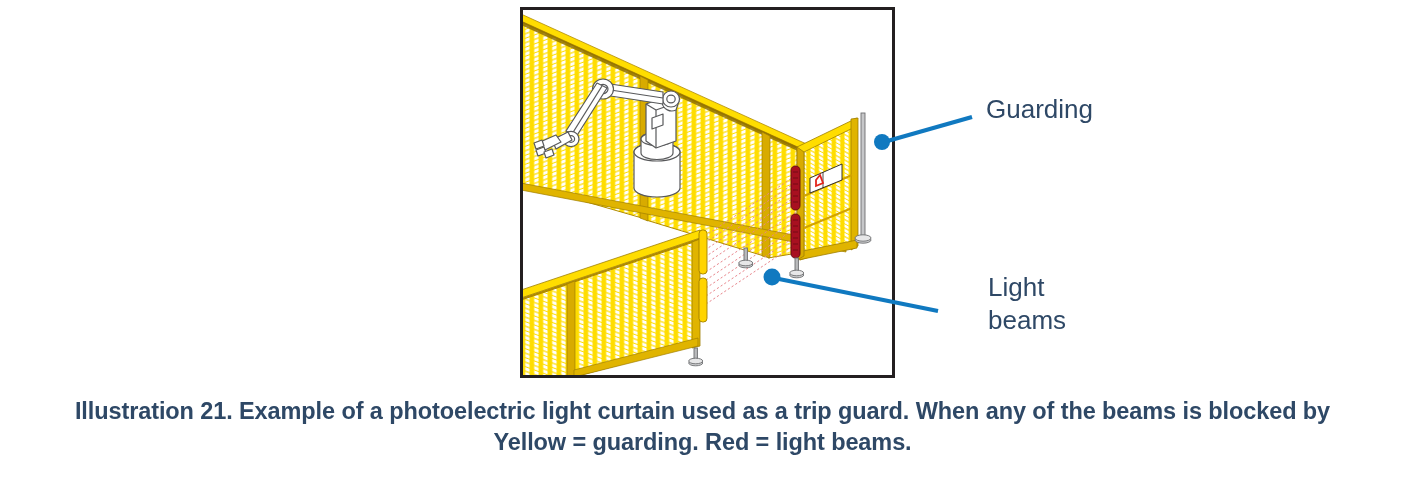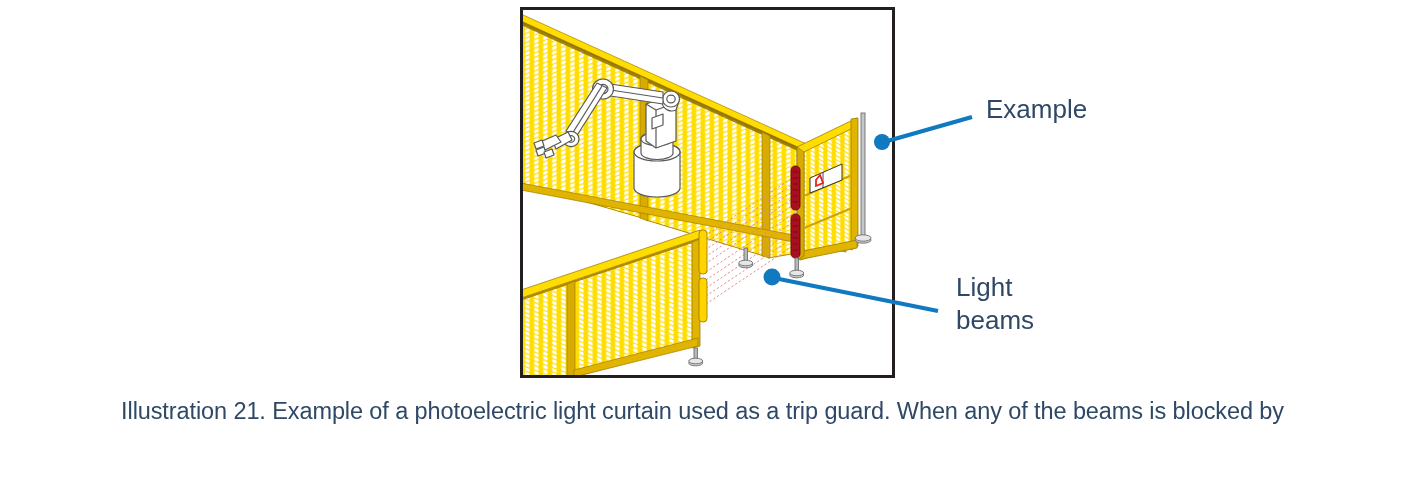--- a/index.html
+++ b/index.html
@@ -36,36 +36,37 @@
     position: absolute;
     left: 0;
     top: 396px;
     width: 1405px;
     text-align: center;
     color: #2e4866;
     font-family: "Liberation Sans", sans-serif;
     font-size: 23.5px;
     line-height: 31px;
     letter-spacing: -0.1px;
+    font-weight: bold;
   }
   .caption-line {
     display: block;
     white-space: nowrap;
   }
 
   .callout-label {
     position: absolute;
     color: #2e4866;
     font-family: "Liberation Sans", sans-serif;
     font-size: 26px;
     line-height: 33px;
     white-space: pre-line;
   }
   #label-guarding { left: 986px; top: 93px; }
-  #label-light-beams { left: 956px; top: 271px; }
+  #label-light-beams { left: 988px; top: 271px; }
 </style>
 </head>
 <body>
 
 <div id="figure-root">
 
   <svg id="scene-svg" viewBox="0 0 1405 501">
     <defs>
 
       <pattern id="meshRear" width="9" height="9" patternUnits="userSpaceOnUse" patternTransform="skewY(-20)">
@@ -278,22 +279,23 @@
     <g>
       <line x1="884" y1="142" x2="972" y2="117" stroke="#1079c0" stroke-width="4.2"></line>
       <circle cx="882" cy="142" r="8" fill="#1079c0"></circle>
     </g>
     <g>
       <line x1="774" y1="278" x2="938" y2="311" stroke="#1079c0" stroke-width="4.2"></line>
       <circle cx="772" cy="277" r="8.5" fill="#1079c0"></circle>
     </g>
   </svg>
 
-  <div class="callout-label" id="label-guarding">Example</div>
+  <div class="callout-label" id="label-guarding">Guarding</div>
 
   <div class="callout-label" id="label-light-beams">Light
 beams</div>
 
   <div class="caption-block">
     <span class="caption-line">Illustration 21. Example of a photoelectric light curtain used as a trip guard. When any of the beams is blocked by</span>
+    <span class="caption-line">Yellow = guarding. Red = light beams.</span>
   </div>
 
 </div>
 
 </body></html>

